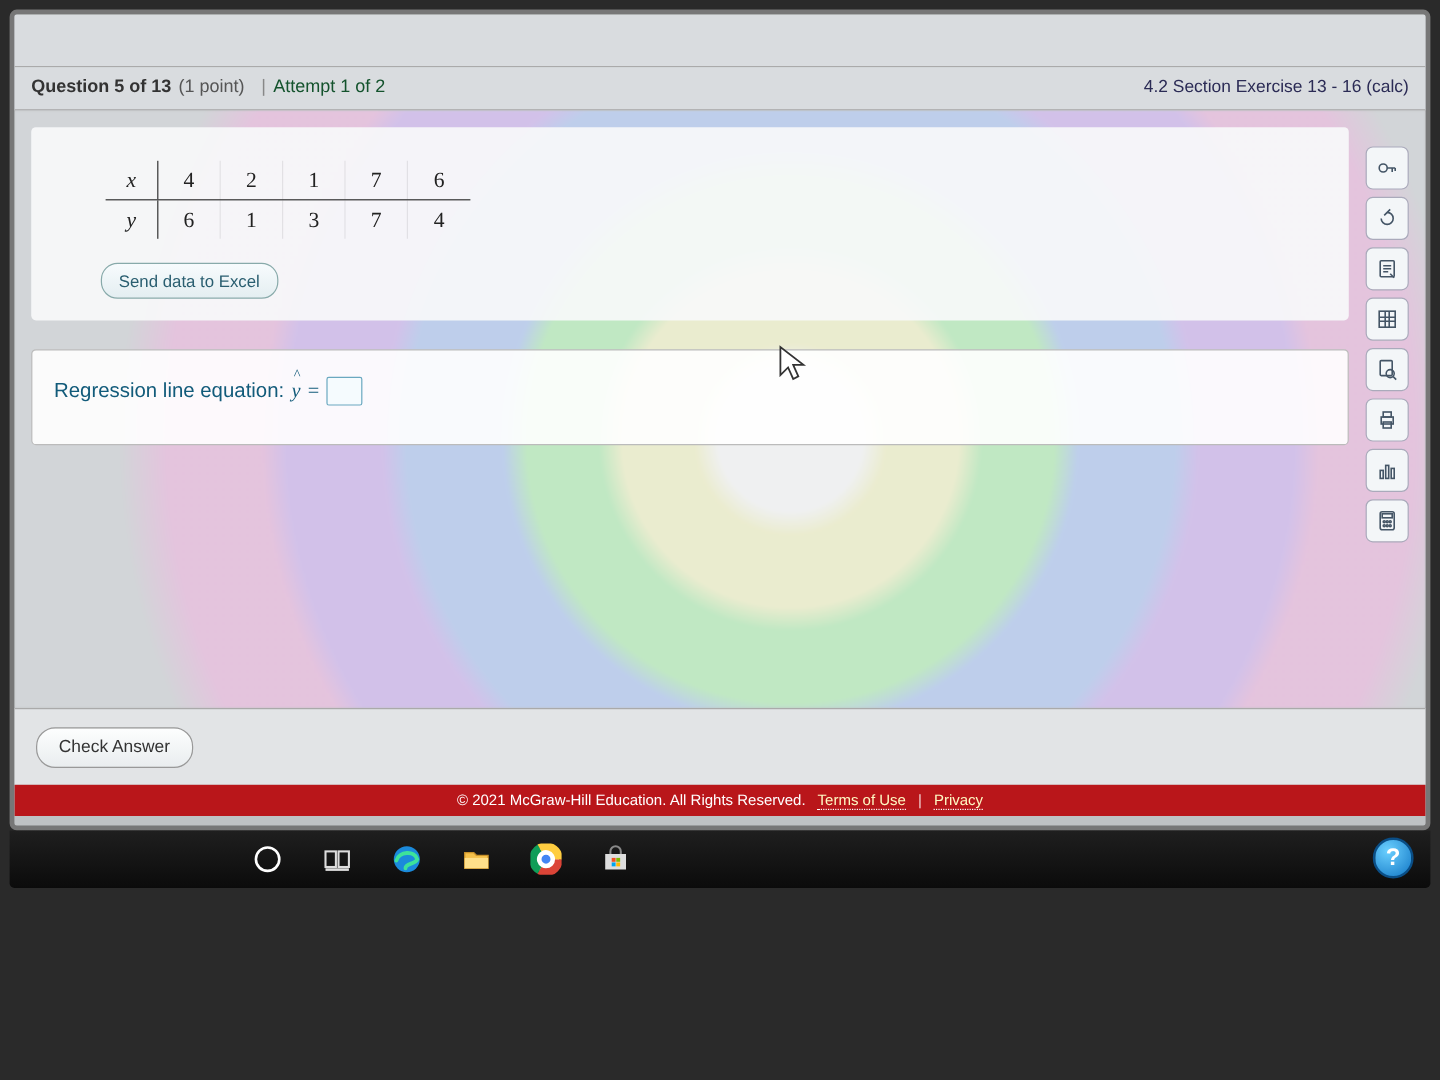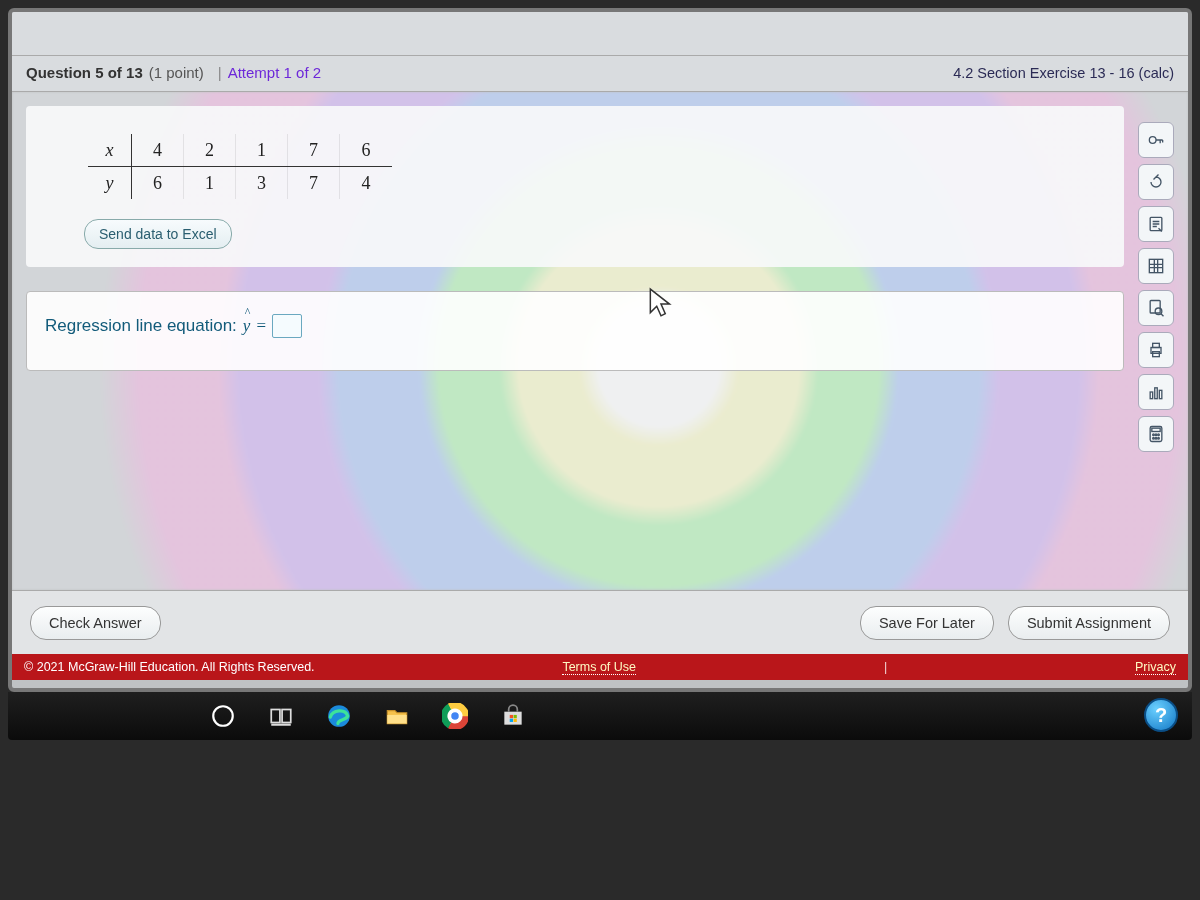--- a/index.html
+++ b/index.html
@@ -27,21 +27,21 @@
     align-items:center;
     justify-content:space-between;
     padding: 8px 14px 10px 14px;
     border-bottom: 1px solid #aaa;
     background: #d9dcdf;
   }
   .header-left { display:flex; align-items:center; color:#444; font-size:15px; }
   .qlabel { color:#333; font-weight:600; margin-right:6px; }
   .qpoints { color:#555; margin-right:8px; }
   .vsep { color:#888; margin:0 6px; }
-  .attempt { color:#6d28d9;text-align:right; }
+  .attempt { color:#14532d;text-align:right; }
   .header-right { color:#2b2b55; font-size:14.5px; }
   .content-area {
     position:relative;
     height: calc(100% - 44px - 44px - 64px - 26px);
     padding: 14px 14px 14px 14px;
     overflow:hidden;
   }
   .rainbow-bg {
     position:absolute; inset:0;
     background:
@@ -143,22 +143,22 @@
     cursor:pointer;
   }
   .btn.primary { font-weight:500; }
   .action-right { display:flex; gap:14px; }
   
   .copyright-bar {
     height:26px;
     background:#b9161a;
     color:#fff;
     font-size:12.5px;
-    display:flex; align-items:center; justify-content:space-between;
-    padding: 0 12px;
+    display:flex; align-items:center; justify-content:center;
+    padding: 0 0;
     gap:10px;
   }
   .copyright-bar a { color:#fef9c3; text-decoration: none; border-bottom:1px dotted #fff; }
   .copyright-bar .sep { color:#fff; opacity:.8; }
   
   .taskbar {
     height:48px;
     background: linear-gradient(#1f1f1f,#0b0b0b);
     display:flex; align-items:center; gap:28px;
     padding: 0 20px 0 200px;
@@ -304,24 +304,20 @@
           <circle cx="15" cy="13" r="1"></circle>
           <circle cx="9" cy="17" r="1"></circle>
           <circle cx="12" cy="17" r="1"></circle>
           <circle cx="15" cy="17" r="1"></circle>
         </svg>
       </div>
   </div>
 
   <div class="action-row">
     <button class="btn">Check Answer</button>
-    <div class="action-right">
-      <button class="btn">Save For Later</button>
-      <button class="btn primary">Submit Assignment</button>
-    </div>
   </div>
 
   <div class="copyright-bar">
     <span>© 2021 McGraw-Hill Education. All Rights Reserved.</span>
     <a>Terms of Use</a>
     <span class="sep">|</span>
     <a>Privacy</a>
   </div>
 </div>
 

